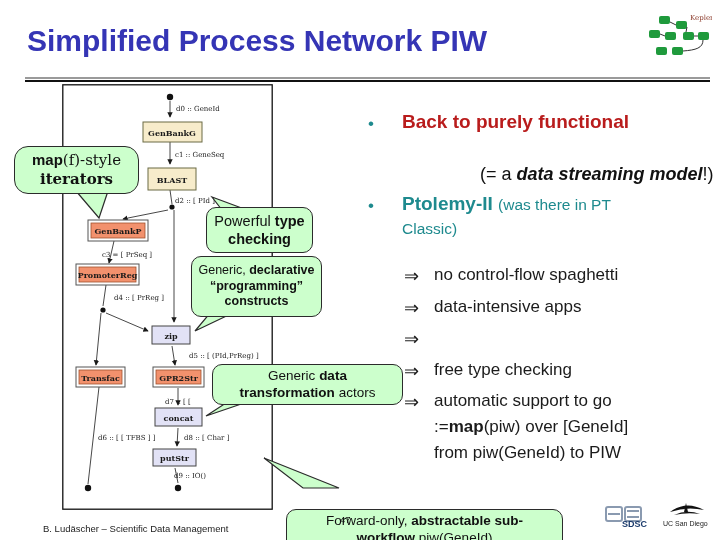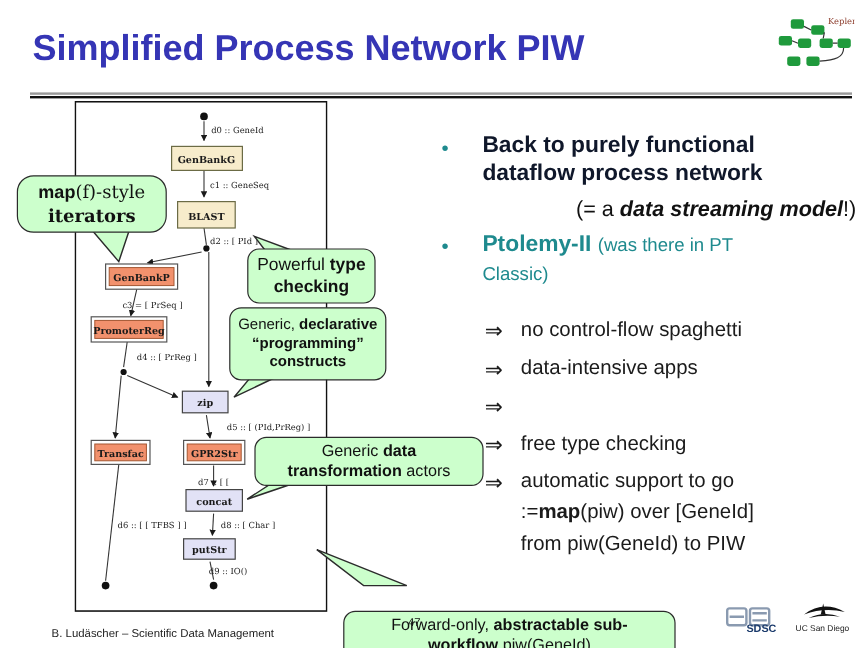--- a/index.html
+++ b/index.html
@@ -26,21 +26,21 @@
   
   .callout { position:absolute; background:#ccffcc; border:1.5px solid #2b2b2b; border-radius:10px;
              color:#111; text-align:center; z-index:6; display:flex; flex-direction:column;
              justify-content:center; line-height:1.25; }
   .tails { position:absolute; left:0; top:0; z-index:5; pointer-events:none; }
   .tails polygon { fill:#ccffcc; stroke:#2b2b2b; stroke-width:1.2; }
   .b { font-weight:bold; }
   .serif { font-family:"DejaVu Serif", serif; }
   .bullet-marker { position:absolute; font-size:17px; color:#1e8a8e; }
   .b1 { position:absolute; left:402px; top:110px; width:300px; font-size:19px; font-weight:bold;
-        color:#0f172a; line-height:23px; }
+        color:#b91c1c; line-height:23px; }
   .b1sub { position:absolute; left:432px; top:164px; width:300px; font-size:18px; color:#111;margin-left:48px; }
   .b1sub .em { font-weight:bold; font-style:italic; }
   .b2 { position:absolute; left:402px; top:192px; width:310px; font-size:19px; color:#1e8a8e; line-height:24px; }
   .b2 .small { font-size:15.5px; }
   .arrow-list { position:absolute; left:404px; top:265px; width:310px; font-size:17px; color:#1b1b1b; }
   .arrow-row { display:flex; margin-bottom:9.5px; }
   .arrow-row .arr { font-size:18px; width:30px; flex:0 0 30px; }
   .arrow-row .cont { display:block; }
 
   
@@ -193,21 +193,20 @@
   </div>
 
   <div class="callout" style="left:286px; top:486px; width:277px; height:42px; font-size:13.5px;margin-top:23px;">
     <div><span>Forward-only, </span><span class="b">abstractable sub-</span></div>
     <div><span class="b">workflow</span><span> piw(GeneId)</span></div>
   </div>
 
   <div class="bullet-marker" style="left:368px; top:114px;">•</div>
   <div class="b1">
     <div>Back to purely functional</div>
-    <div>dataflow process network</div>
   </div>
   <div class="b1sub">
     <span>(= a </span><span class="em">data streaming model</span><span>!)</span>
   </div>
 
   <div class="bullet-marker" style="left:368px; top:196px;">•</div>
   <div class="b2">
     <div><span class="b">Ptolemy-II </span><span class="small">(was there in PT</span></div>
     <div class="small">Classic)</div>
   </div>

